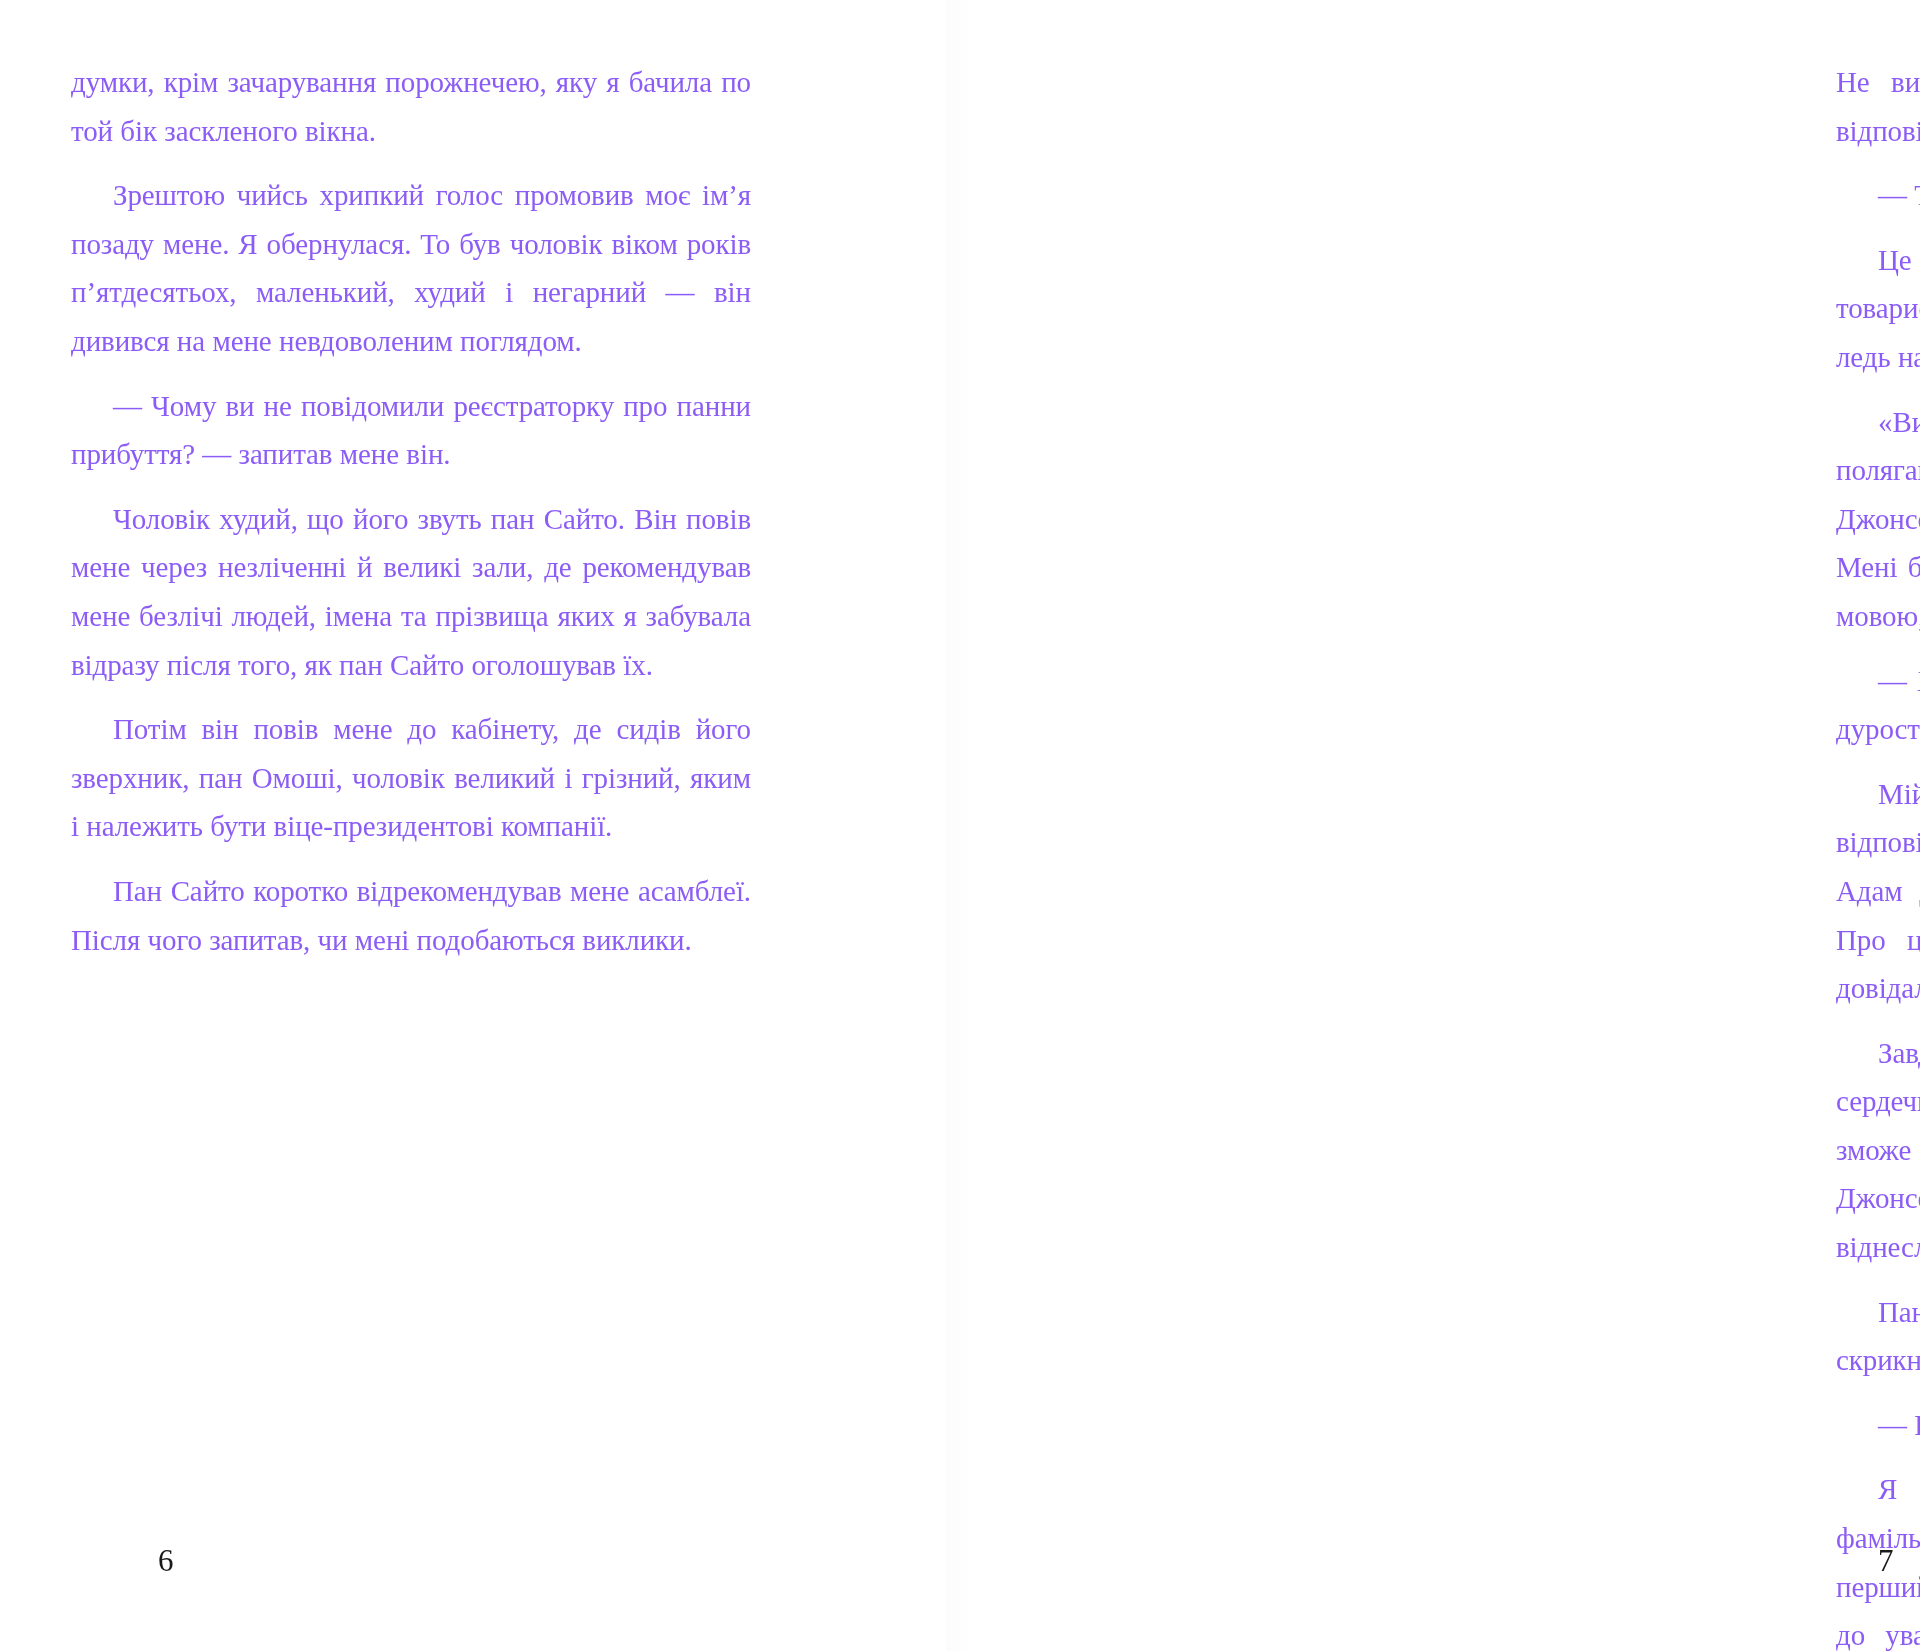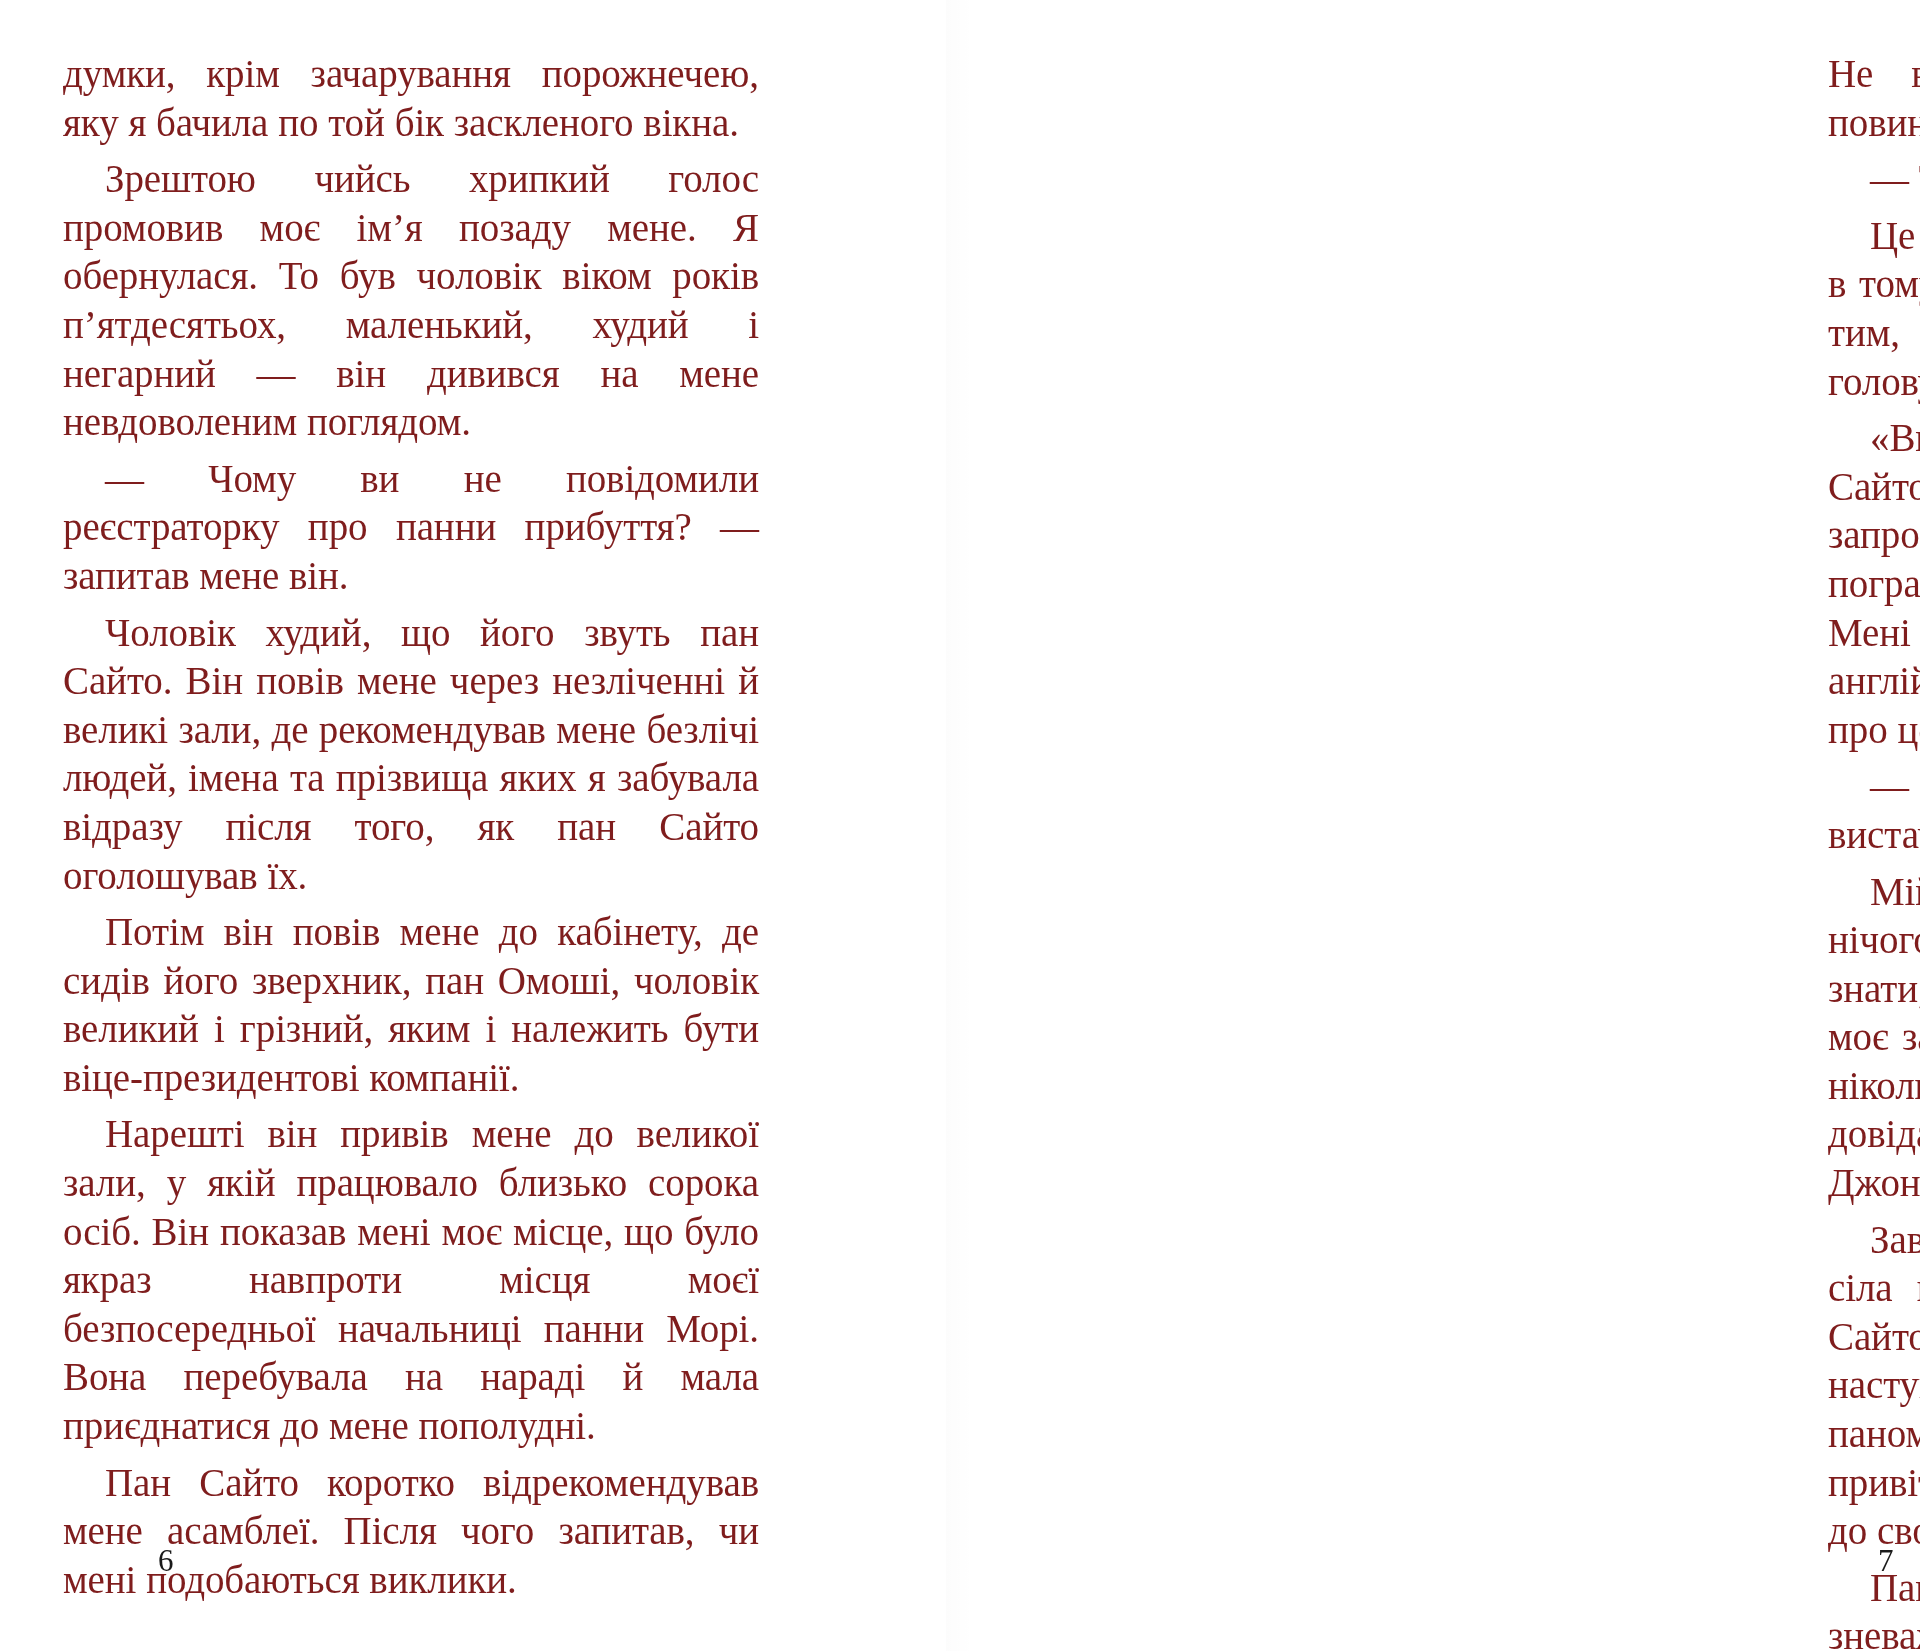--- a/index.html
+++ b/index.html
@@ -41,29 +41,29 @@
   .page-right .text-block {
     position: absolute;
     left: 860px;
     top: 42px;
     width: 718px;
   }
   .page-right {
     left: 0;
   }
   .text-block p {
-    margin: 8px;
+    margin: 16px;
     padding: 0;
-    font-size: 39px;
+    font-size: 29px;
     line-height: 48.6px;
     text-align: justify;
     text-justify: inter-word;
     letter-spacing: -0.1px;
     word-spacing: 0.2px;
-    color: #7f1d1d;
+    color: #8b5cf6;
   }
   .text-block p.indent {
     text-indent: 42px;
   }
   .text-block p.cont {
     text-indent: 0;
   }
   .folio {
     position: absolute;
     font-size: 31px;
@@ -94,21 +94,20 @@
 
 <div class="spread">
 
   <div class="page page-left">
     <div class="text-block">
       <p class="cont">думки, крім зачарування порожнечею, яку я бачила по той бік заскленого вікна.</p>
       <p class="indent">Зрештою чийсь хрипкий голос промовив моє ім’я позаду мене. Я обернулася. То був чоловік віком років п’ятдесятьох, маленький, худий і негарний — він дивився на мене невдоволеним поглядом.</p>
       <p class="indent">— Чому ви не повідомили реєстраторку про панни прибуття? — запитав мене він.</p>
       <p class="indent">Чоловік худий, що його звуть пан Сайто. Він повів мене через незліченні й великі зали, де рекомендував мене безлічі людей, імена та прізвища яких я забувала відразу після того, як пан Сайто оголошував їх.</p>
       <p class="indent">Потім він повів мене до кабінету, де сидів його зверхник, пан Омоші, чоловік великий і грізний, яким і належить бути віце-президентові компанії.</p>
-      <p class="indent">Нарешті він привів мене до великої зали, у якій працювало близько сорока осіб. Він показав мені моє місце, що було якраз навпроти місця моєї безпосередньої начальниці панни Морі. Вона перебувала на нараді й мала приєднатися до мене пополудні.</p>
       <p class="indent">Пан Сайто коротко відрекомендував мене асамблеї. Після чого запитав, чи мені подобаються виклики.</p>
     </div>
     <div class="folio folio-left">6</div>
   </div>
 
   <div class="page page-right">
     <div class="text-block">
       <p class="cont">Не випадало сумніватися, що я не повинна була відповідати негативно.</p>
       <p class="indent">— Так, — відповіла я.</p>
       <p class="indent">Це було перше слово, яке я промовила в тому товаристві. Доти я задовольнялася тим, що відповідала, ледь нахиляючи голову.</p>

